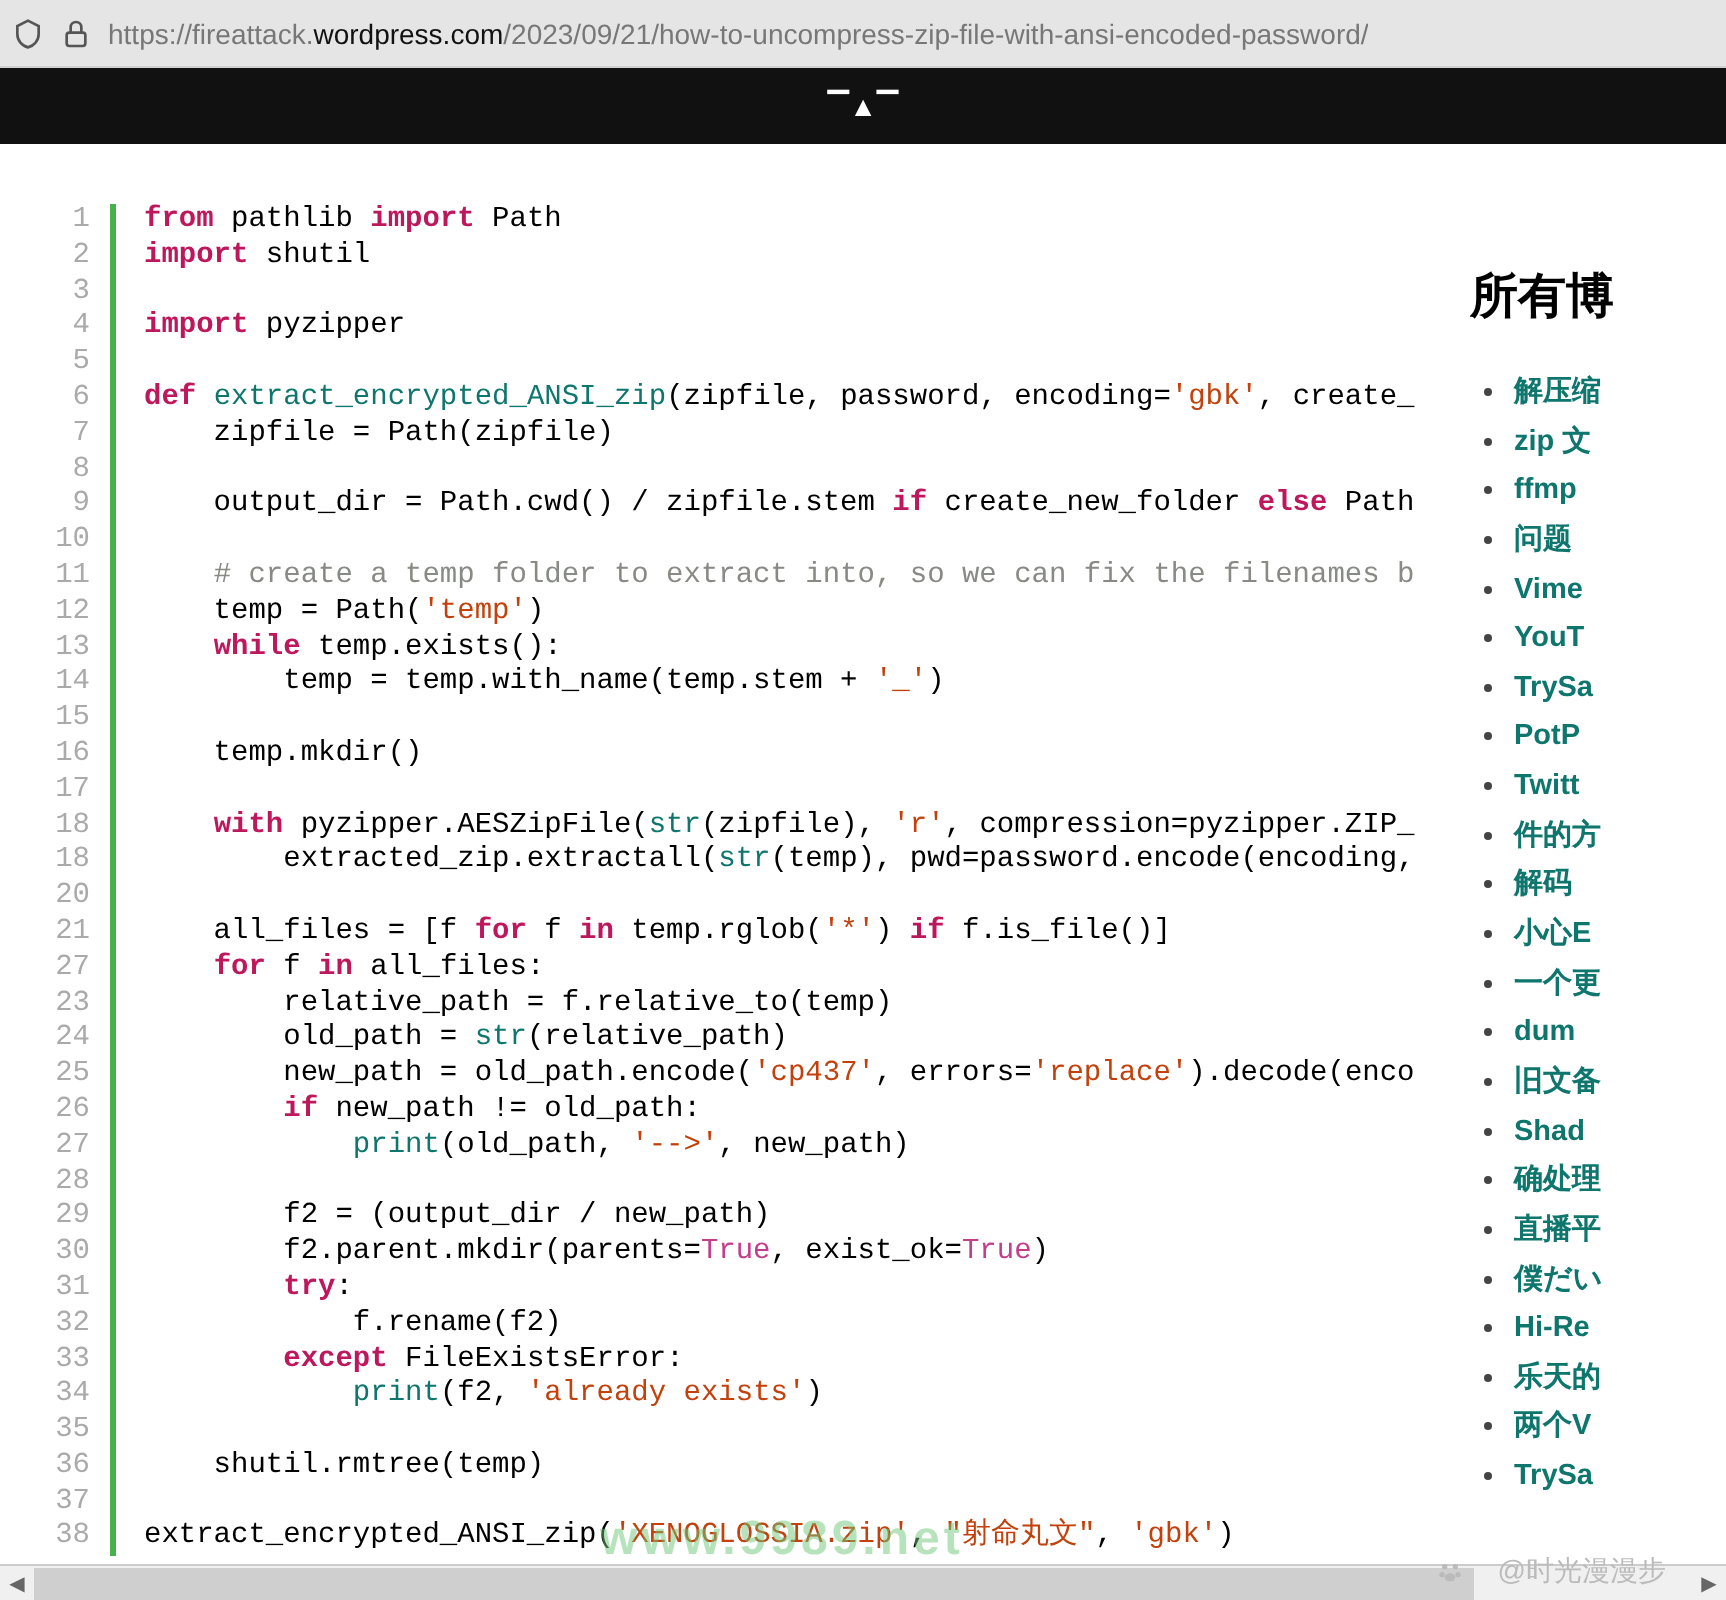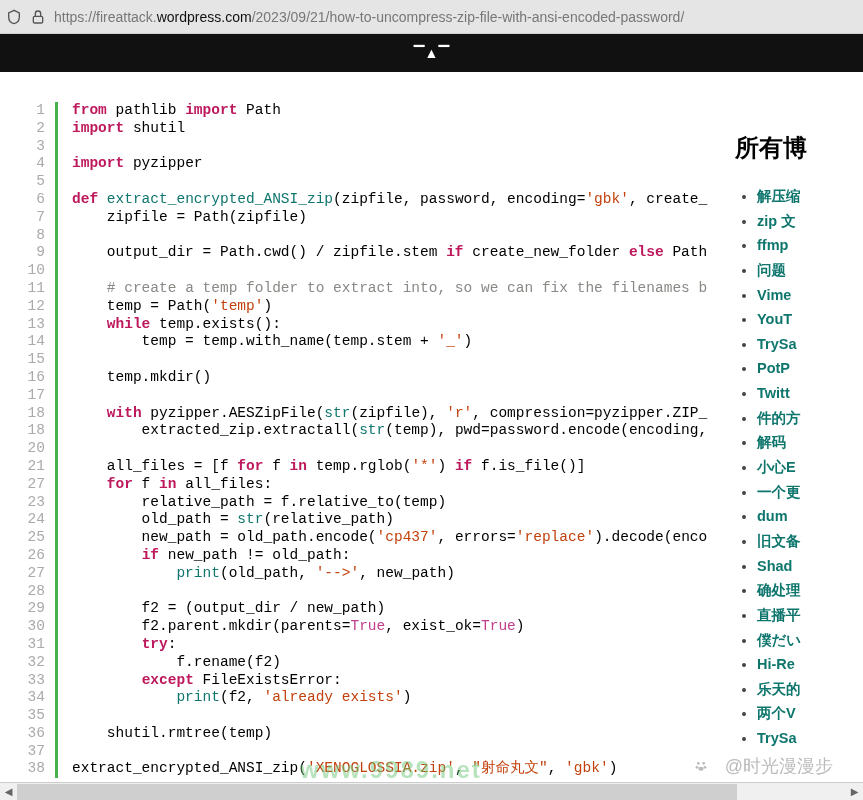--- a/index.html
+++ b/index.html
@@ -129,24 +129,24 @@
     position: absolute;
     left: 17px;
     height: 16px;
     width: 720px;
     background: #cfcfcf;
     top: 1px;
   }
   
   .watermark {
     position: absolute;
-    bottom: 22px;
+    bottom: 5px;
     right: 30px;
     color: #bbb;
-    font-size: 18px;
+    font-size: 14px;
     display: flex;
     align-items: center;
     gap: 16px;
   }
   .wm-green {
     position: absolute;
     bottom: 16px;
     left: 300px;
     color: rgba(110, 200, 120, 0.5);
     font-size: 24px;

